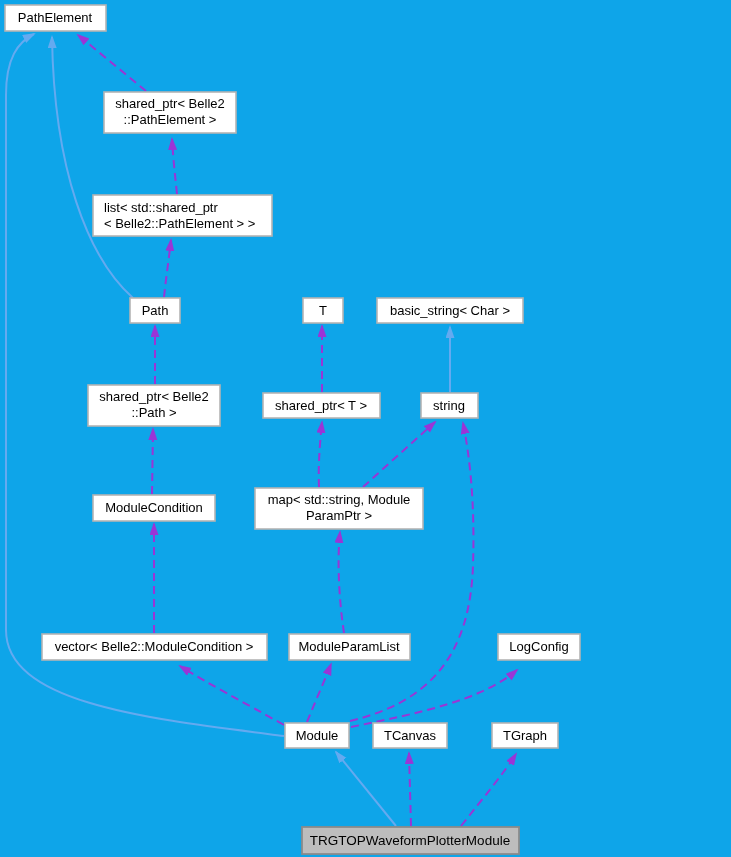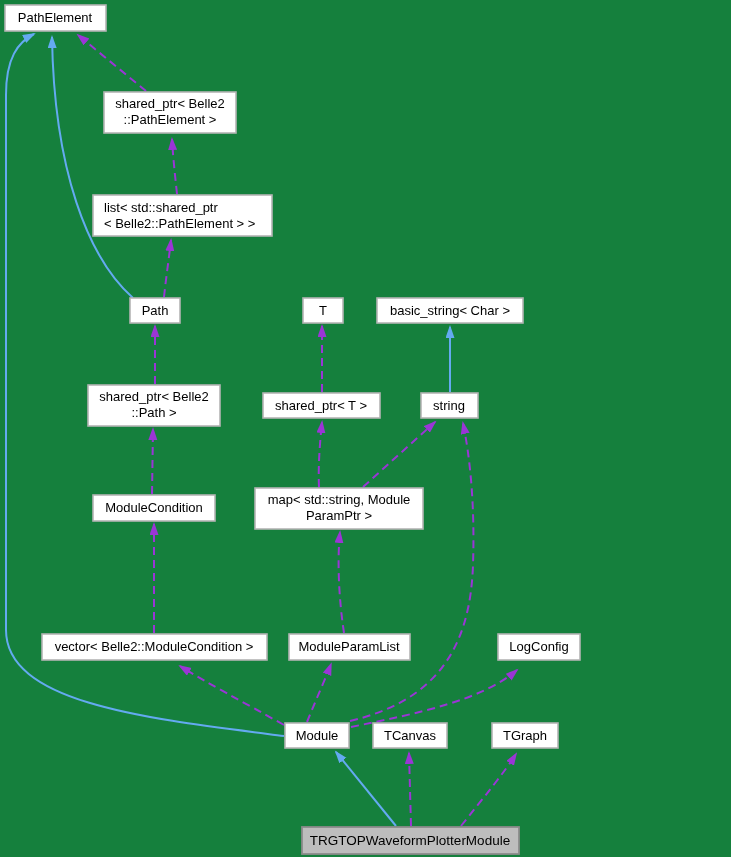--- a/index.html
+++ b/index.html
@@ -1,16 +1,16 @@
 <!DOCTYPE html>
 <html><head>
 <meta charset="utf-8">
 <style>
   html,body{margin:0;padding:0;background:#000;}
-  .stage{position:relative;width:731px;height:857px;background:#15803d;overflow:hidden;}
+  .stage{position:relative;width:731px;height:857px;background:#0ea5e9;overflow:hidden;}
   svg{display:block;}
   text{font-family:"Liberation Sans","DejaVu Sans",sans-serif;font-size:13px;fill:#000;}
   text.big{font-size:13.5px;}
   .node rect{fill:#ffffff;stroke:#b4b4b4;stroke-width:1.6;}
   .node.highlight rect{fill:#bdbdbd;stroke:#8b8b8b;stroke-width:1.8;}
   .edge{fill:none;stroke-width:2;}
   .edge.inherit{stroke:#64aaf0;}
   .edge.usage{stroke:#9a35d6;stroke-dasharray:8 5;}
   .tc{text-anchor:middle;}
 </style>

